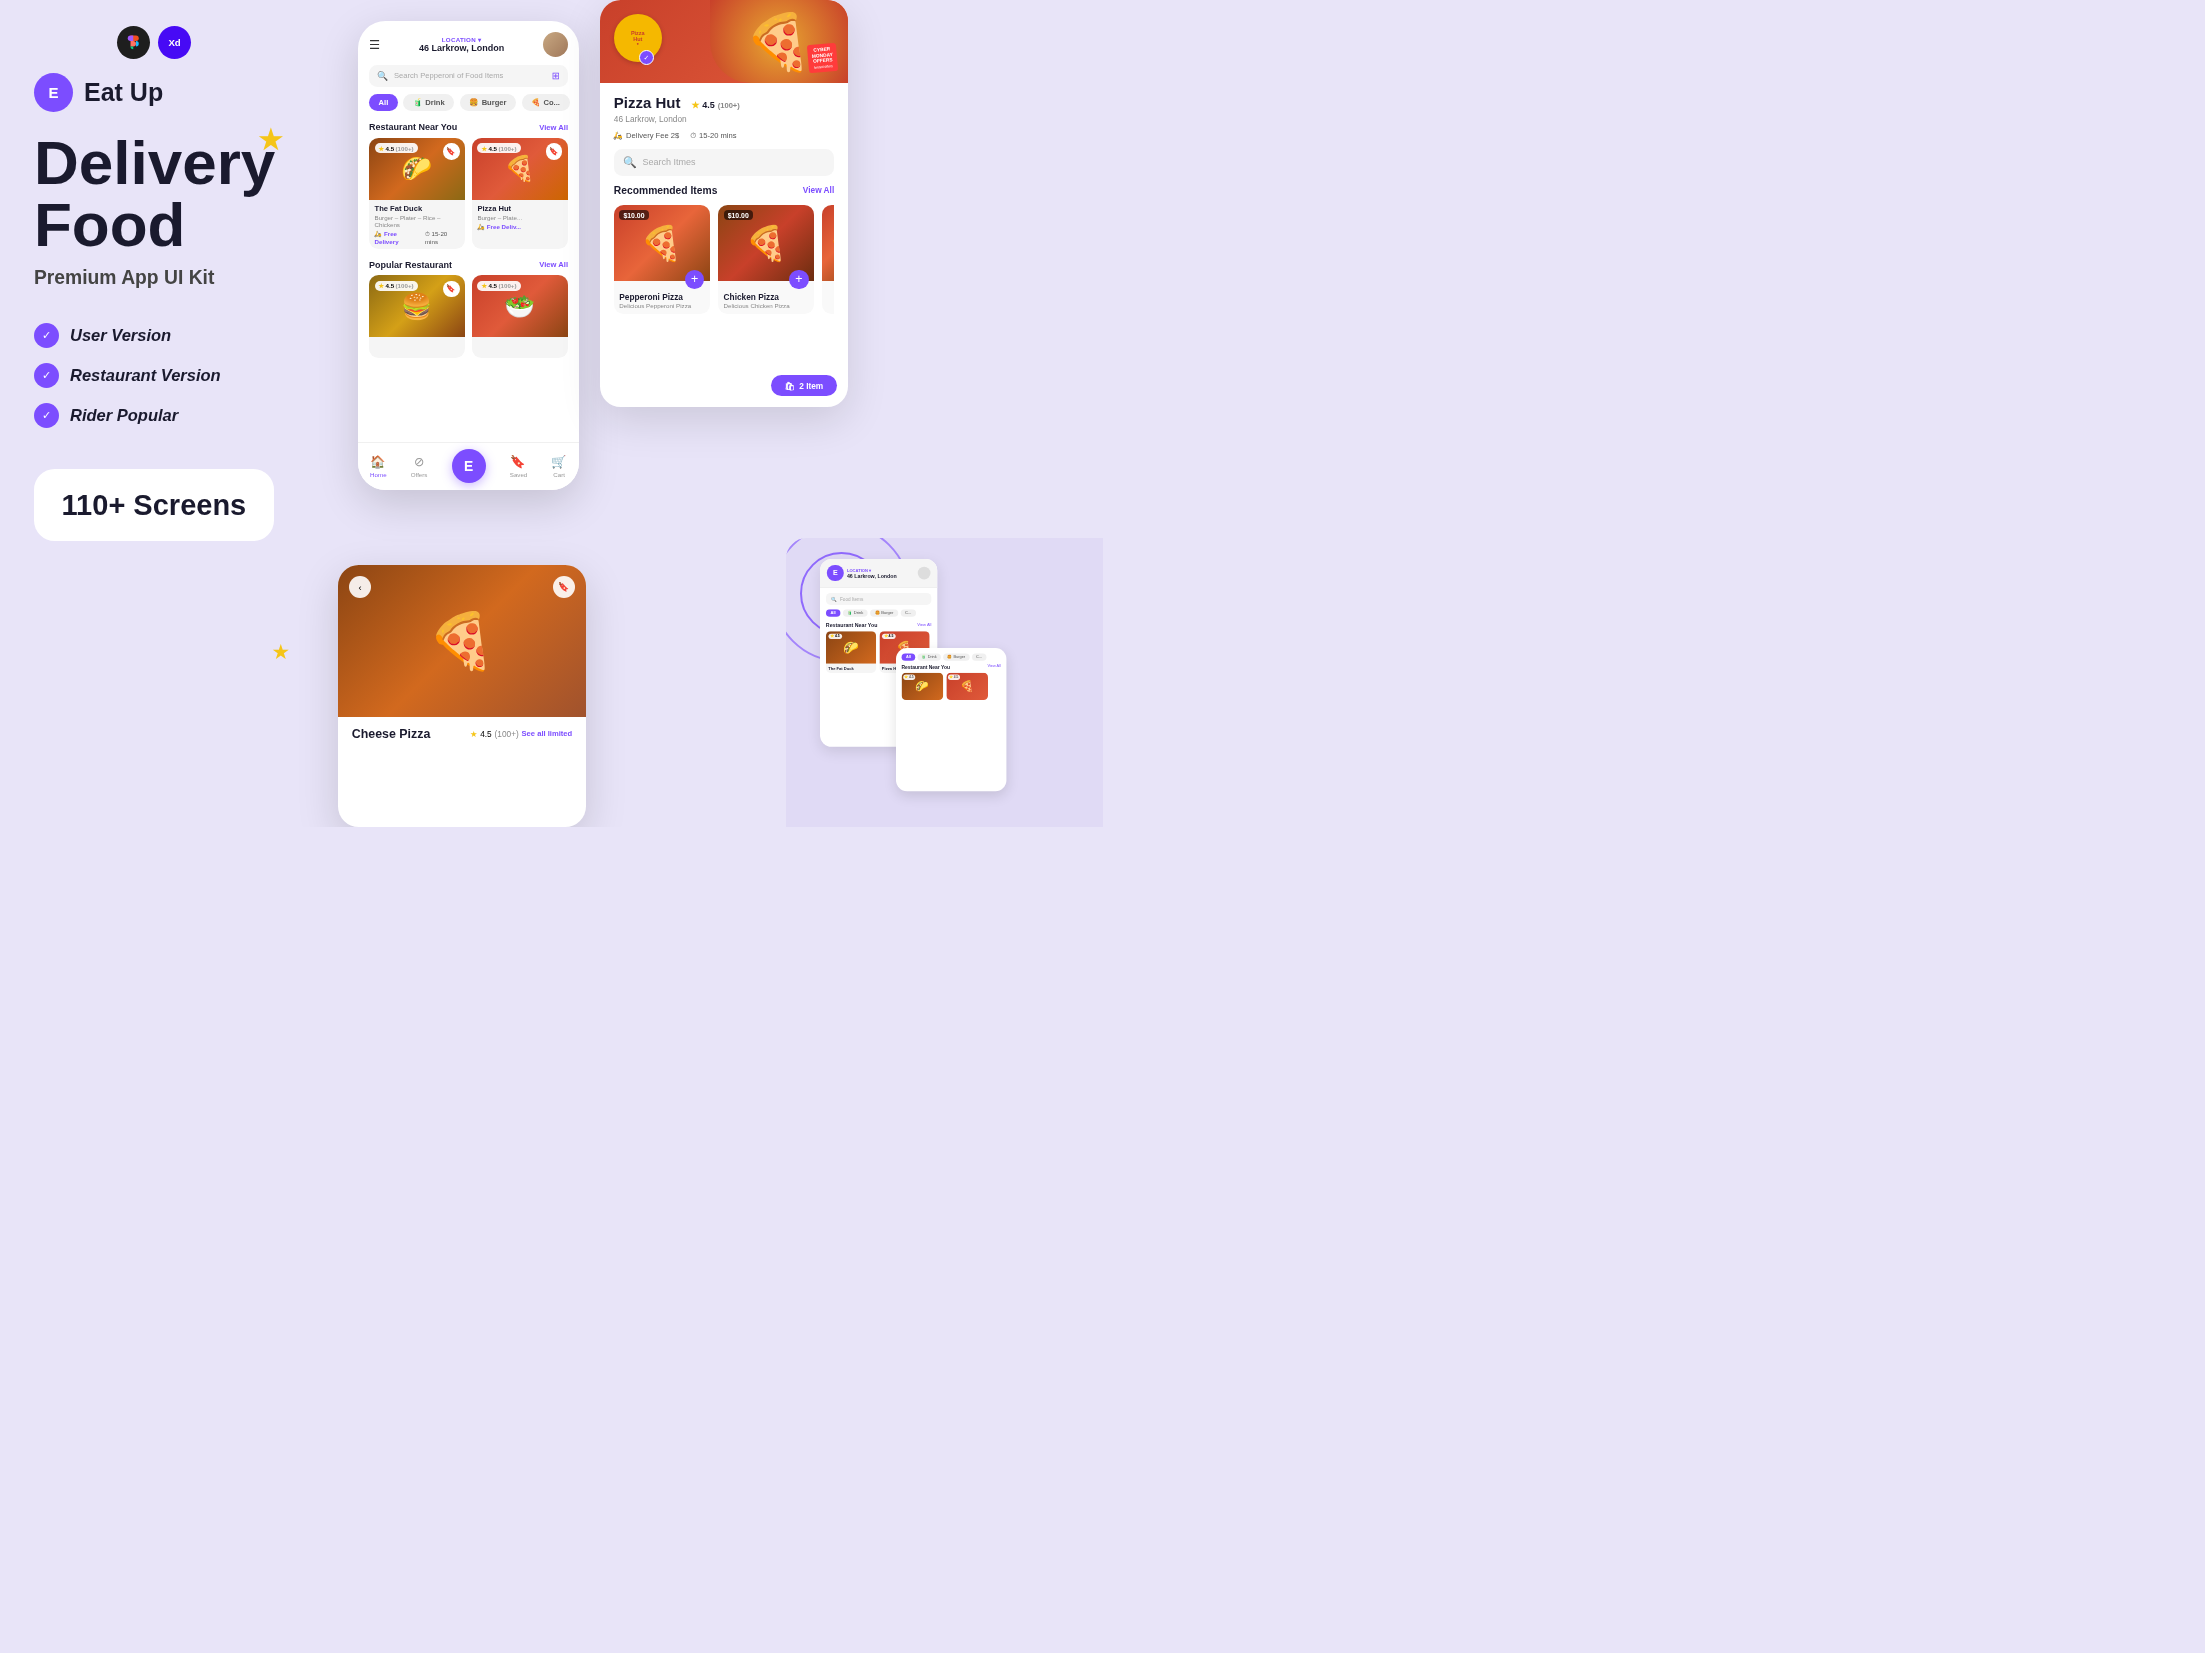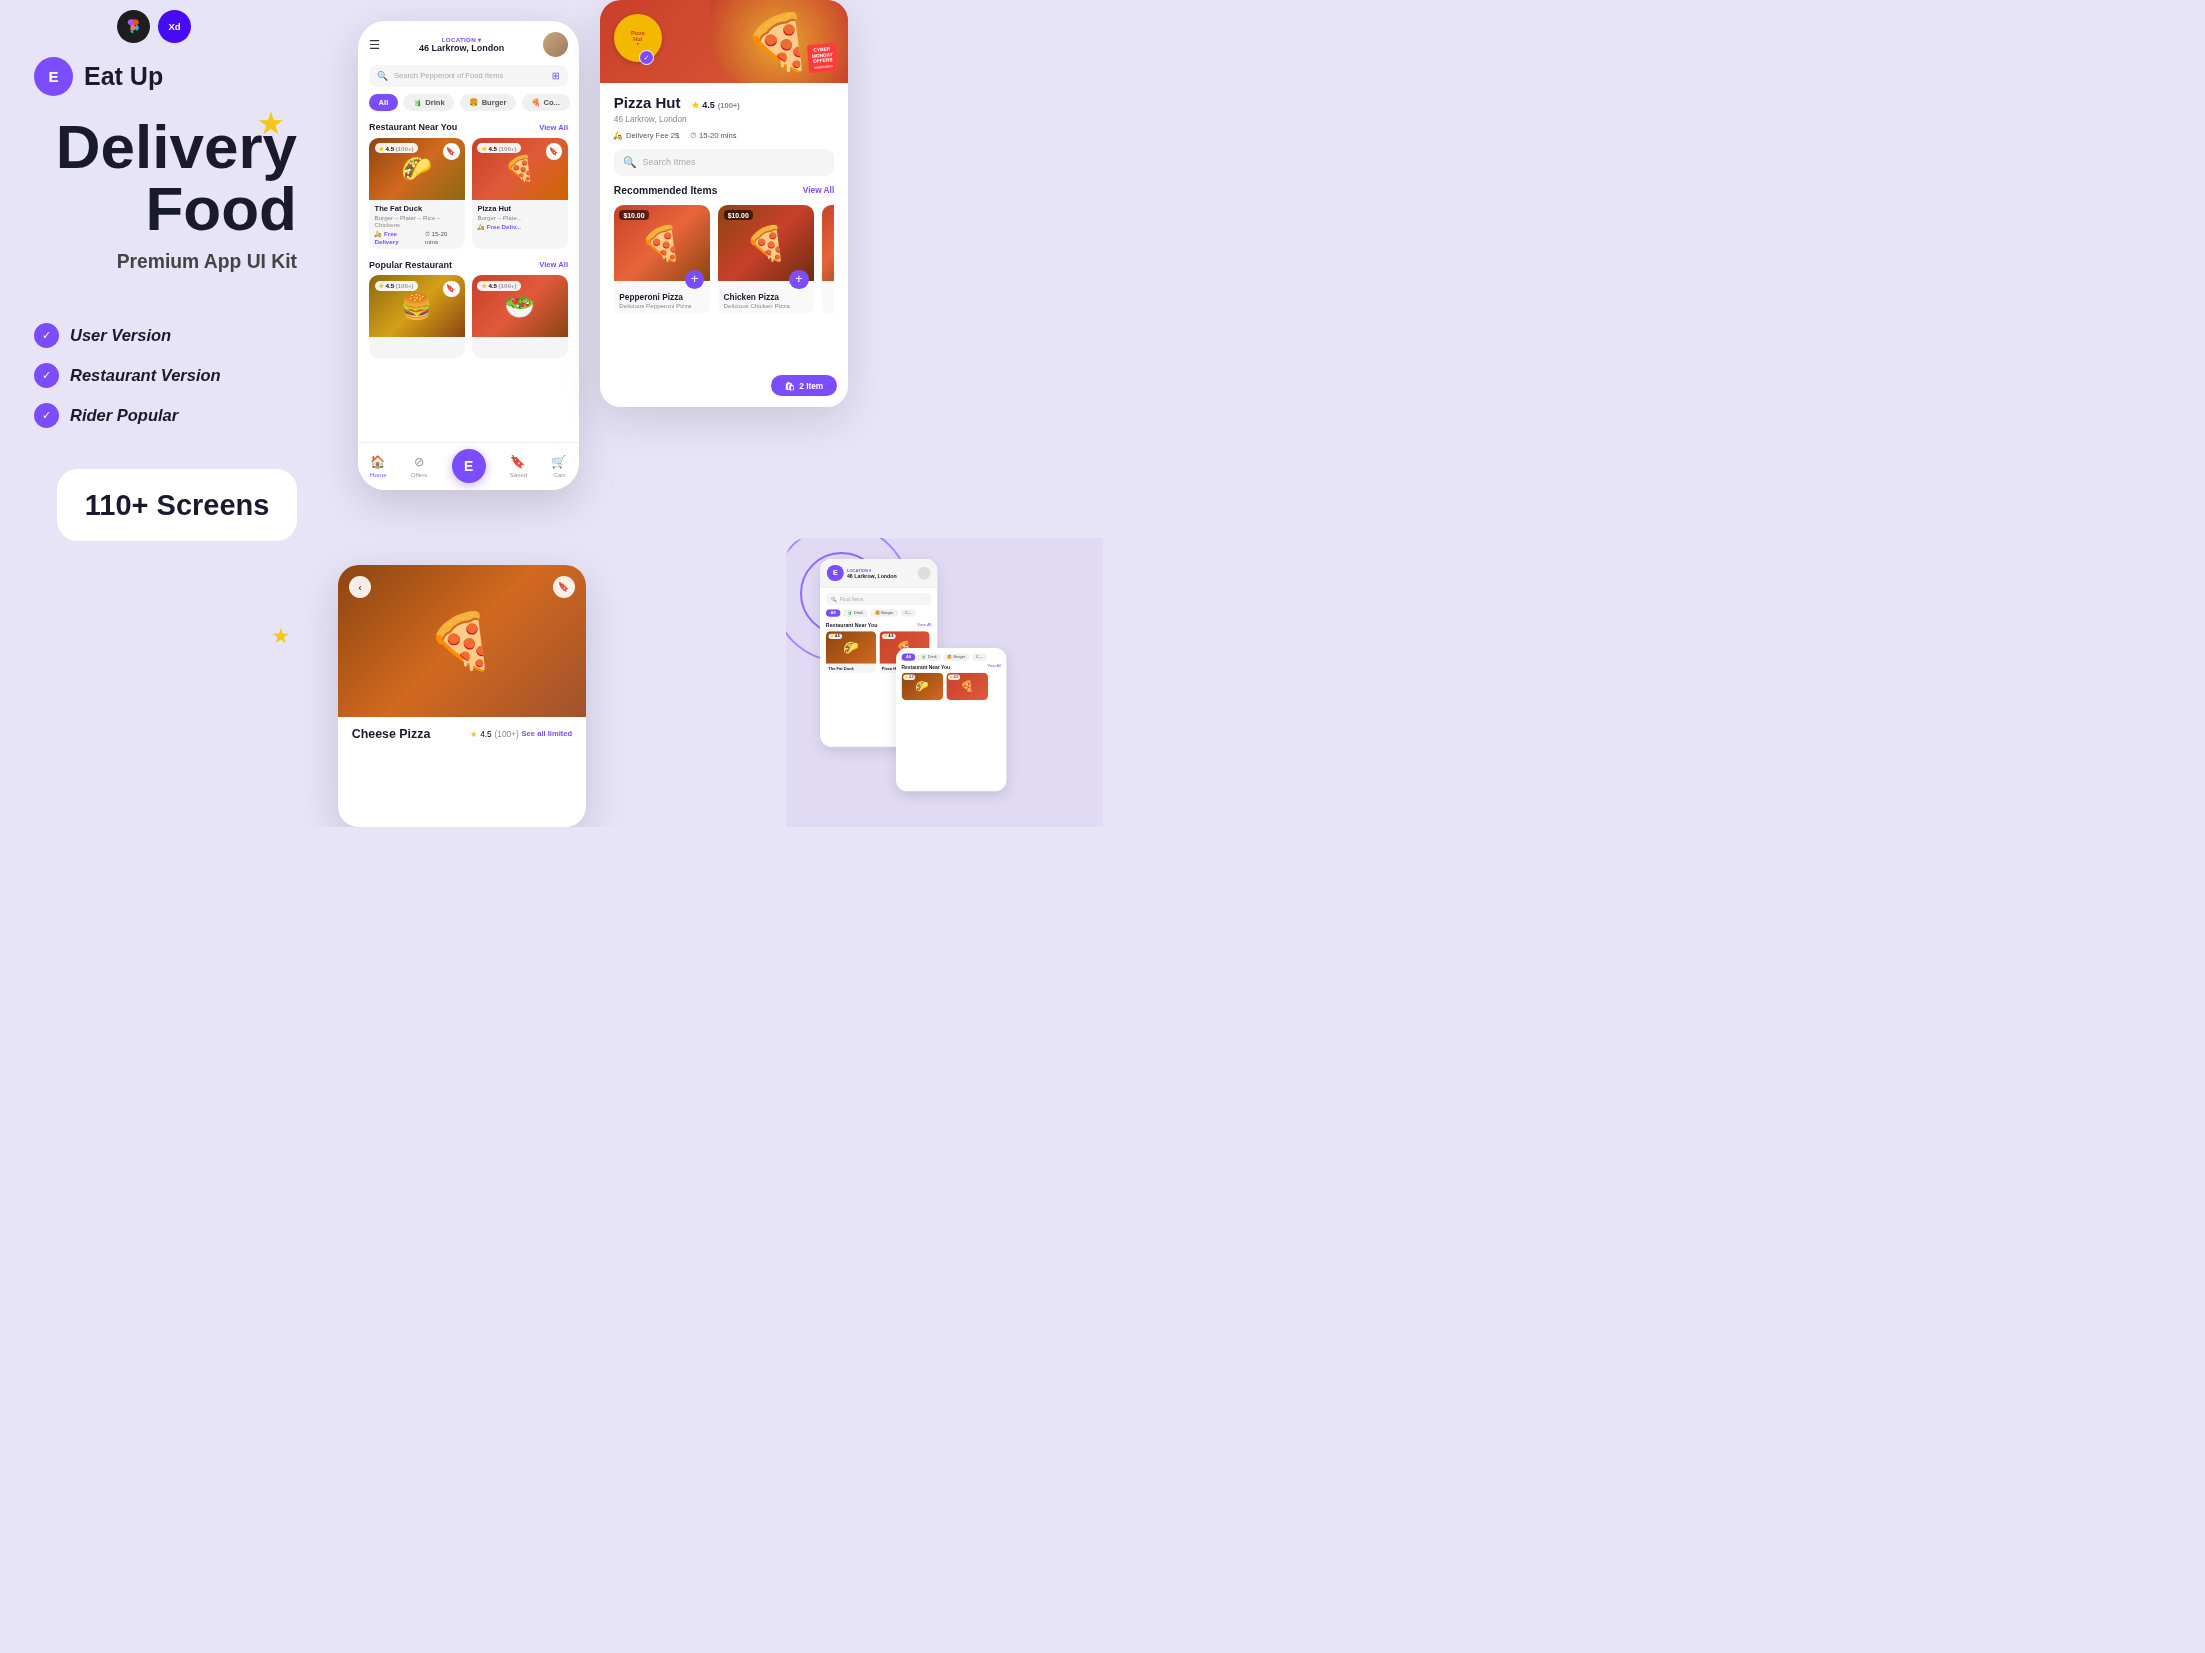--- a/index.html
+++ b/index.html
@@ -8,25 +8,24 @@
       font-family: -apple-system, BlinkMacSystemFont, 'Segoe UI', sans-serif;
       width: 1103px;
       height: 827px;
       overflow: hidden;
       position: relative;
     }
 
     
     .left-panel {
       position: absolute;
-      left: 0; top: 0;
+      left: 0; top: 16px;
       width: 331px;
       height: 827px;
       padding: 10px 34px;
-      text-align: right;
     }
 
     .tool-icons {
       display: flex;
       gap: 8.3px;
       margin-left: 83px;
       margin-bottom: 13.8px;
     }
     .tool-icon {
       width: 33px; height: 33px;
@@ -68,21 +67,21 @@
       position: absolute;
       top: -6.9px; right: 13.8px;
       font-size: 27.6px;
       color: #f5c518;
     }
 
     .subtitle {
       font-size: 19.3px;
       font-weight: 600;
       color: #444;
-      margin-bottom: 50px;
+      margin-bottom: 34px;
     }
 
     .feature-list {
       list-style: none;
       margin-bottom: 41px;
     }
     .feature-item {
       display: flex;
       align-items: center;
       gap: 11px;

